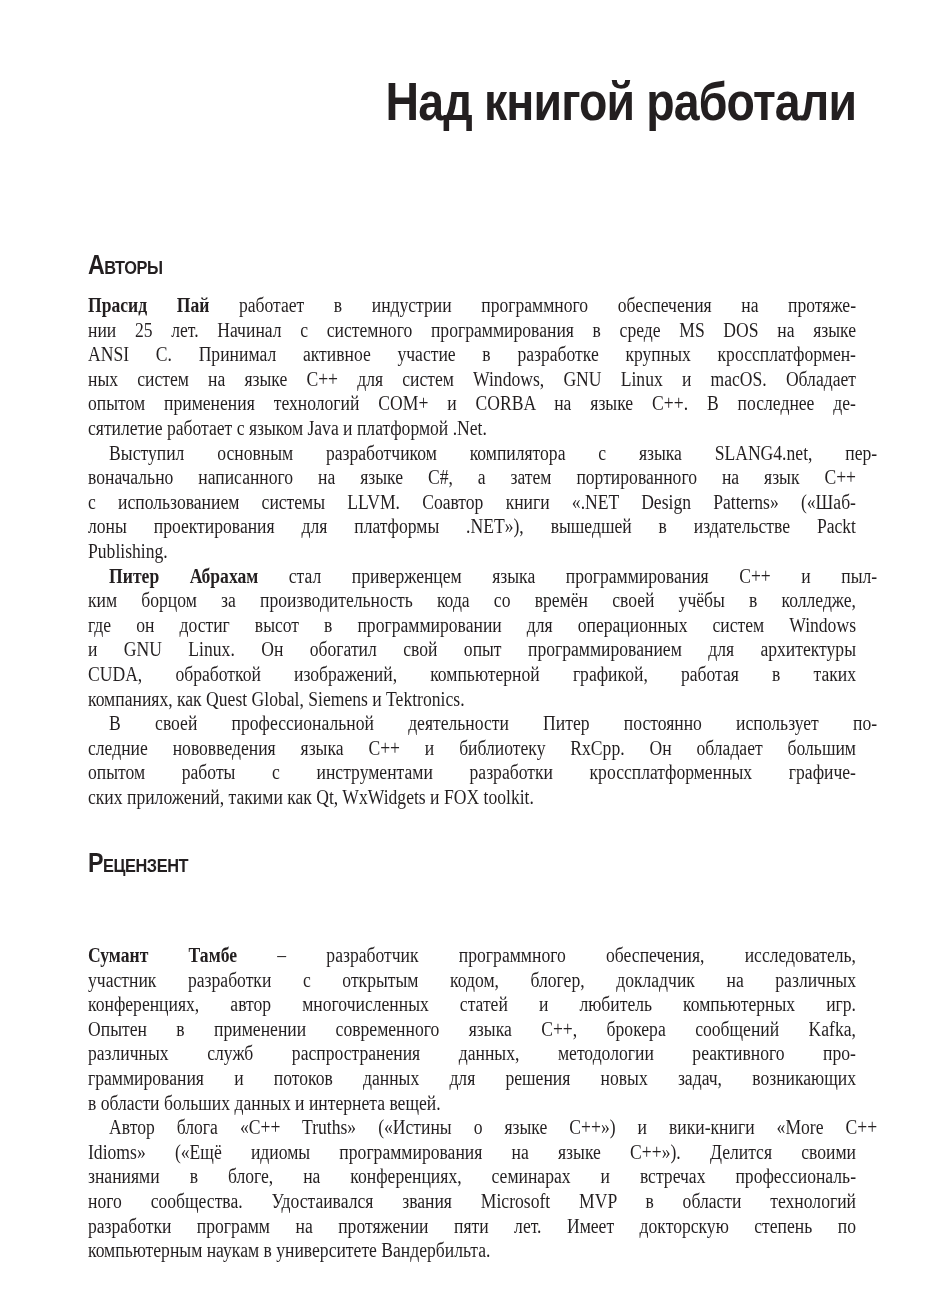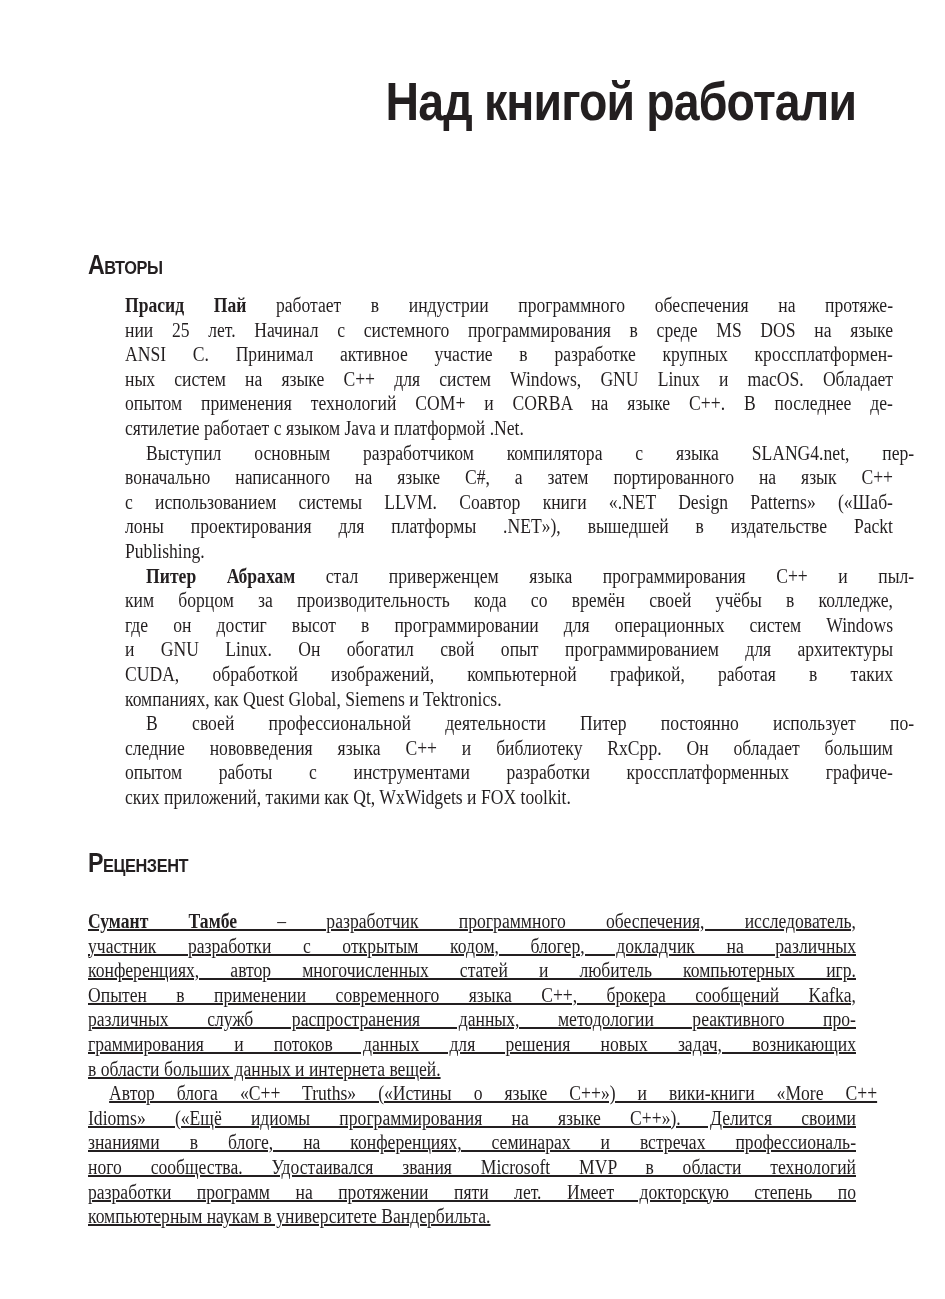--- a/index.html
+++ b/index.html
@@ -36,21 +36,21 @@
   .line .b { font-weight: bold; }
   .cond { transform: scaleX(0.88); width: calc(100% / 0.88); }
 </style>
 </head>
 <body>
 
 <h1 class="page-title">Над книгой работали</h1>
 
 <h2 class="section-heading" style="top:250px;">Авторы</h2>
 
-<div class="block" style="top:293px;margin-left:37px;">
+<div class="block" style="top:293px;">
 
   <span class="line cond"><span class="b">Прасид Пай</span><span> работает в индустрии программного обеспечения на протяже-</span></span>
   <span class="line cond">нии 25 лет. Начинал с системного программирования в среде MS DOS на языке</span>
   <span class="line cond">ANSI C. Принимал активное участие в разработке крупных кроссплатформен-</span>
   <span class="line cond">ных систем на языке C++ для систем Windows, GNU Linux и macOS. Обладает</span>
   <span class="line cond">опытом применения технологий COM+ и CORBA на языке C++. В последнее де-</span>
   <span class="line cond last">сятилетие работает с языком Java и платформой .Net.</span>
 
   <span class="line cond indent">Выступил основным разработчиком компилятора с языка SLANG4.net, пер-</span>
   <span class="line cond">воначально написанного на языке C#, а затем портированного на язык C++</span>
@@ -66,21 +66,21 @@
   <span class="line cond last">компаниях, как Quest Global, Siemens и Tektronics.</span>
 
   <span class="line cond indent">В своей профессиональной деятельности Питер постоянно использует по-</span>
   <span class="line cond">следние нововведения языка C++ и библиотеку RxCpp. Он обладает большим</span>
   <span class="line cond">опытом работы с инструментами разработки кроссплатформенных графиче-</span>
   <span class="line cond last">ских приложений, такими как Qt, WxWidgets и FOX toolkit.</span>
 </div>
 
 <h2 class="section-heading" style="top:848px;">Рецензент</h2>
 
-<div class="block" style="top:909px;text-decoration:underline;">
+<div class="block" style="top:943px;">
   <span class="line cond"><span class="b">Сумант Тамбе</span><span> – разработчик программного обеспечения, исследователь,</span></span>
   <span class="line cond">участник разработки с открытым кодом, блогер, докладчик на различных</span>
   <span class="line cond">конференциях, автор многочисленных статей и любитель компьютерных игр.</span>
   <span class="line cond">Опытен в применении современного языка C++, брокера сообщений Kafka,</span>
   <span class="line cond">различных служб распространения данных, методологии реактивного про-</span>
   <span class="line cond">граммирования и потоков данных для решения новых задач, возникающих</span>
   <span class="line cond last">в области больших данных и интернета вещей.</span>
   <span class="line cond indent">Автор блога «C++ Truths» («Истины о языке C++») и вики-книги «More C++</span>
   <span class="line cond">Idioms» («Ещё идиомы программирования на языке C++»). Делится своими</span>
   <span class="line cond">знаниями в блоге, на конференциях, семинарах и встречах профессиональ-</span>

